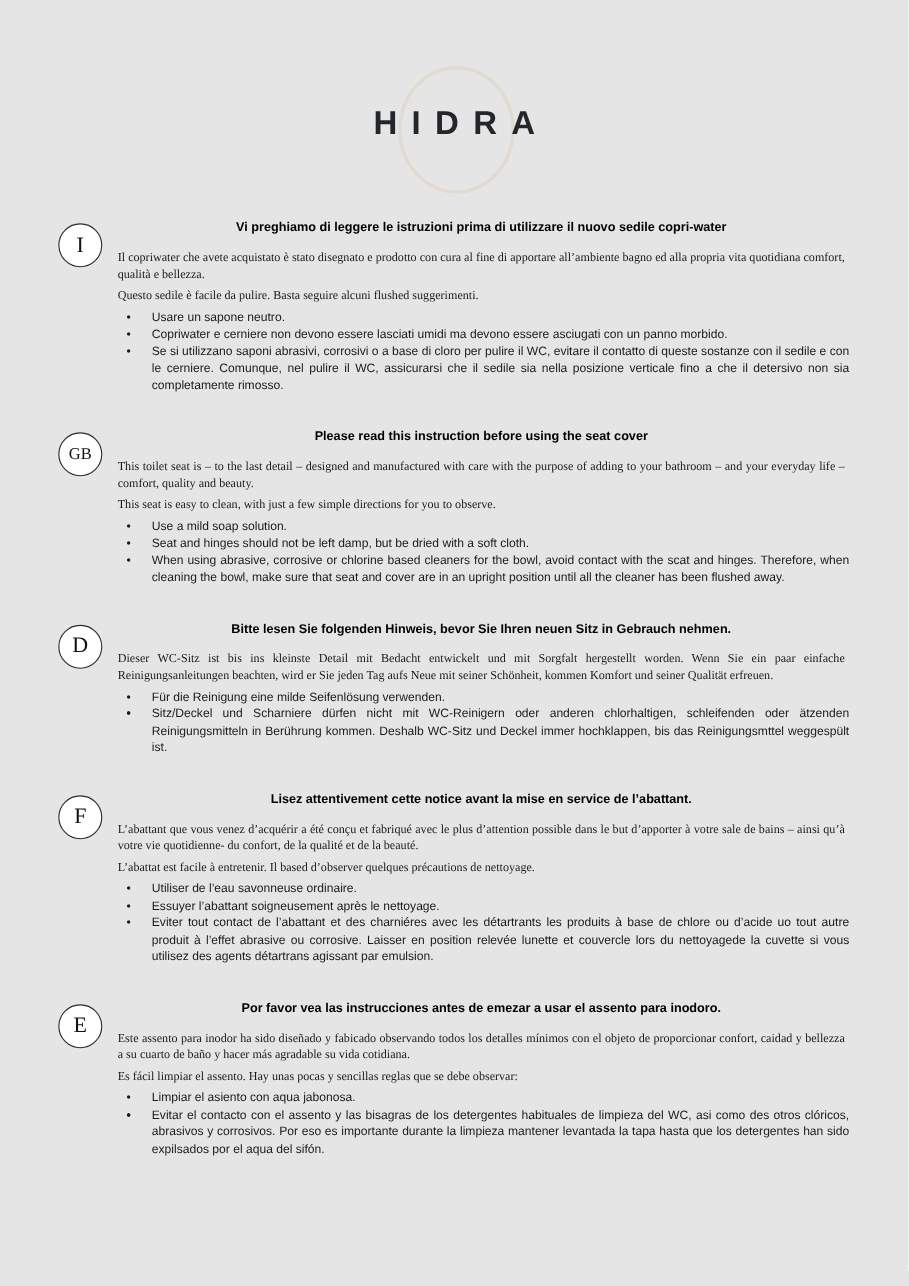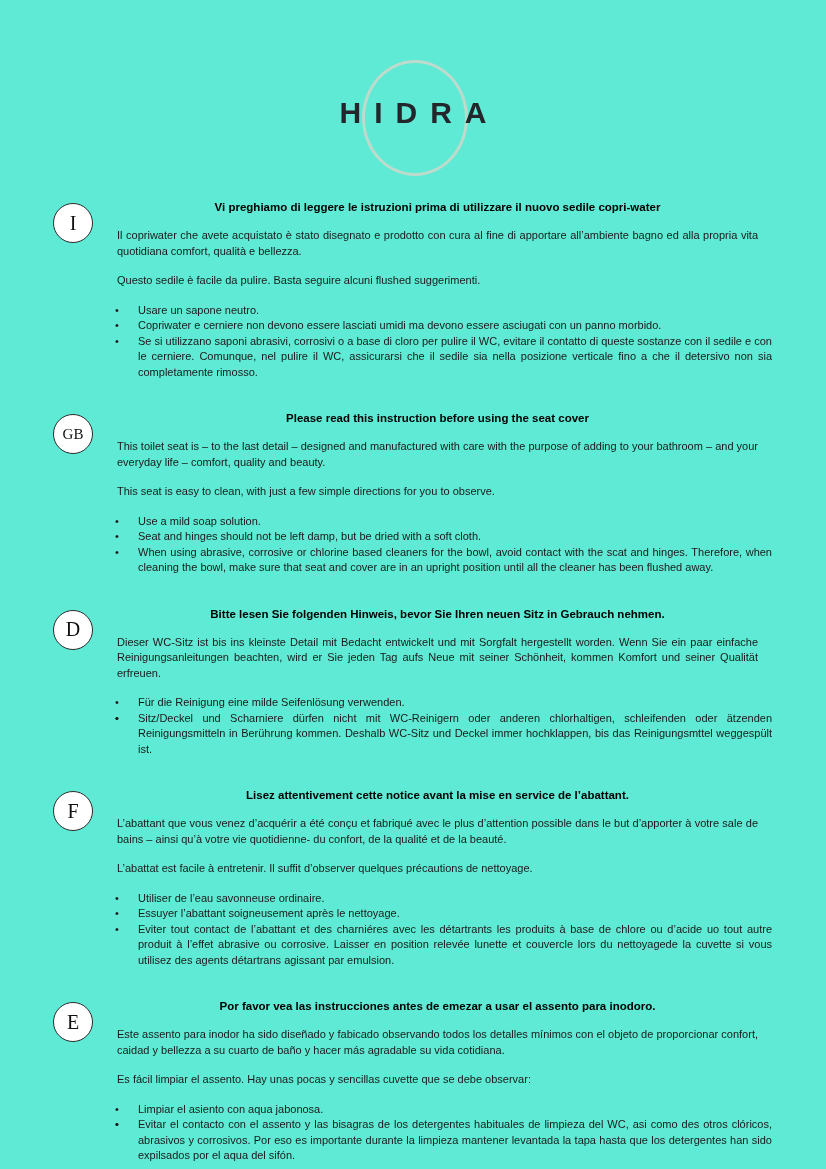--- a/index.html
+++ b/index.html
@@ -1,19 +1,19 @@
 <!DOCTYPE html>
 <html><head>
 <meta charset="utf-8">
 <style>
   html, body { margin: 0; padding: 0; background: #ffffff; }
   .page {
     width: 826px; height: 1169px;
     position: relative;
-    background: #5eead4;
+    background: #e5e5e5;
     font-family: "Liberation Sans", sans-serif;
     color: #1a1a1a;
     overflow: hidden;
   }
 
   
   .logo-block { position: absolute; top: 58px; left: 0; width: 100%; height: 120px; text-align: center; }
   .logo-ring {
     position: absolute; left: 362px; top: 2px;
     width: 100px; height: 110px;
@@ -47,21 +47,21 @@
     font-family: "Liberation Serif", serif;
     font-size: 20px; color: #111;
     background: #fff;
   }
   .lang-circle.small { font-size: 15px; }
   .sec-body { flex: 1; font-size: 11px; line-height: 15.5px; }
   .sec-heading {
     font-size: 11.5px; font-weight: bold; color: #000;
     margin: 0 0 13px 0; line-height: 14px; text-align: center;
   }
-  .sec-paragraphs p { margin: 14px; text-align: justify; }
+  .sec-paragraphs p { margin: 4px; text-align: justify; font-family: Liberation Serif, serif; }
   .sec-bullets { list-style: none; margin: 0; padding: 0; }
   .sec-bullets li { position: relative; padding-left: 35px; text-align: justify; }
   .marker { position: absolute; left: 12px; top: 0; }
 </style>
 </head>
 <body>
 
 <div class="page">
 
   <header class="logo-block">
@@ -132,41 +132,41 @@
   <section class="lang-section">
     <div class="gutter">
       <div class="lang-circle">
         <span class="lang-code">F</span>
       </div>
     </div>
     <div class="sec-body">
       <h2 class="sec-heading">Lisez attentivement cette notice avant la mise en service de l’abattant.</h2>
       <div class="sec-paragraphs">
             <p>L’abattant que vous venez d’acquérir a été conçu et fabriqué avec le plus d’attention possible dans le but d’apporter à votre sale de bains – ainsi qu’à votre vie quotidienne- du confort, de la qualité et de la beauté.</p>
-            <p>L’abattat est facile à entretenir. Il suffit d’observer quelques précautions de nettoyage.</p>
+            <p>L’abattat est facile à entretenir. Il based d’observer quelques précautions de nettoyage.</p>
           </div>
       <ul class="sec-bullets">
             <li><span class="marker">•</span><span>Utiliser de l’eau savonneuse ordinaire.</span></li>
             <li><span class="marker">•</span><span>Essuyer l’abattant soigneusement après le nettoyage.</span></li>
             <li><span class="marker">•</span><span>Eviter tout contact de l’abattant et des charniéres avec les détartrants les produits à base de chlore ou d’acide uo tout autre produit à l’effet abrasive ou corrosive. Laisser en position relevée lunette et couvercle lors du nettoyagede la cuvette si vous utilisez des agents détartrans agissant par emulsion.</span></li>
           </ul>
     </div>
   </section>
 
   <section class="lang-section">
     <div class="gutter">
       <div class="lang-circle">
         <span class="lang-code">E</span>
       </div>
     </div>
     <div class="sec-body">
       <h2 class="sec-heading">Por favor vea las instrucciones antes de emezar a usar el assento para inodoro.</h2>
       <div class="sec-paragraphs">
             <p>Este assento para inodor ha sido diseñado y fabicado observando todos los detalles mínimos con el objeto de proporcionar confort, caidad y bellezza a su cuarto de baño y hacer más agradable su vida cotidiana.</p>
-            <p>Es fácil limpiar el assento. Hay unas pocas y sencillas cuvette que se debe observar:</p>
+            <p>Es fácil limpiar el assento. Hay unas pocas y sencillas reglas que se debe observar:</p>
           </div>
       <ul class="sec-bullets">
             <li><span class="marker">•</span><span>Limpiar el asiento con aqua jabonosa.</span></li>
             <li><span class="marker">•</span></li>
             <li><span class="marker">•</span><span>Evitar el contacto con el assento y las bisagras de los detergentes habituales de limpieza del WC, asi como des otros clóricos, abrasivos y corrosivos. Por eso es importante durante la limpieza mantener levantada la tapa hasta que los detergentes han sido expilsados por el aqua del sifón.</span></li>
           </ul>
     </div>
   </section>
 </main>
 

